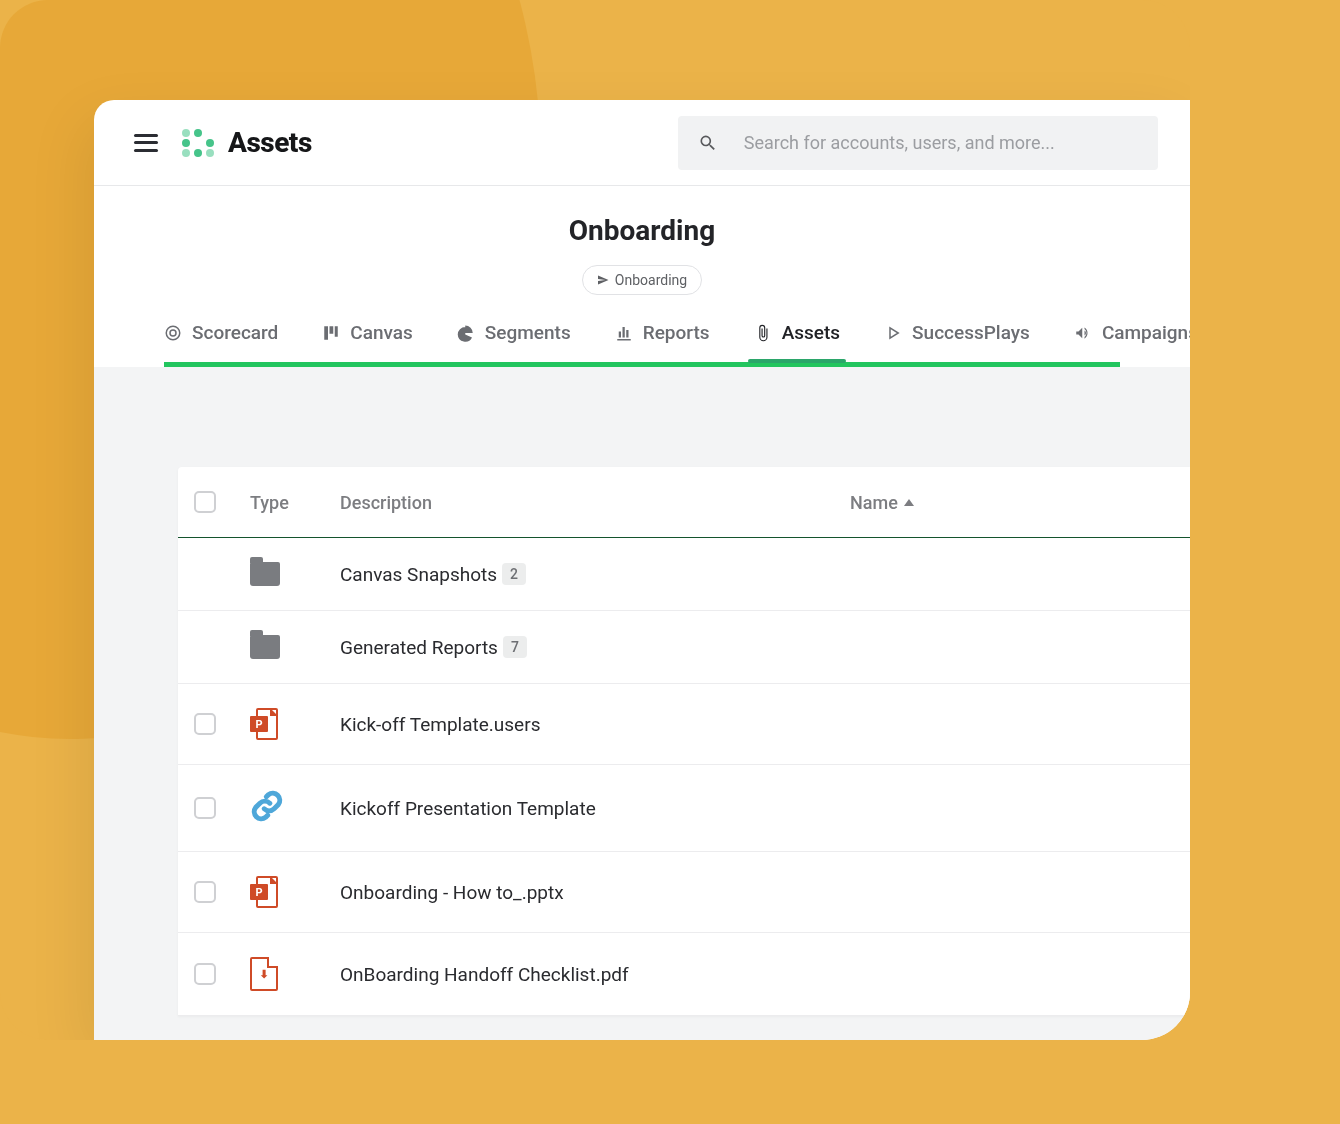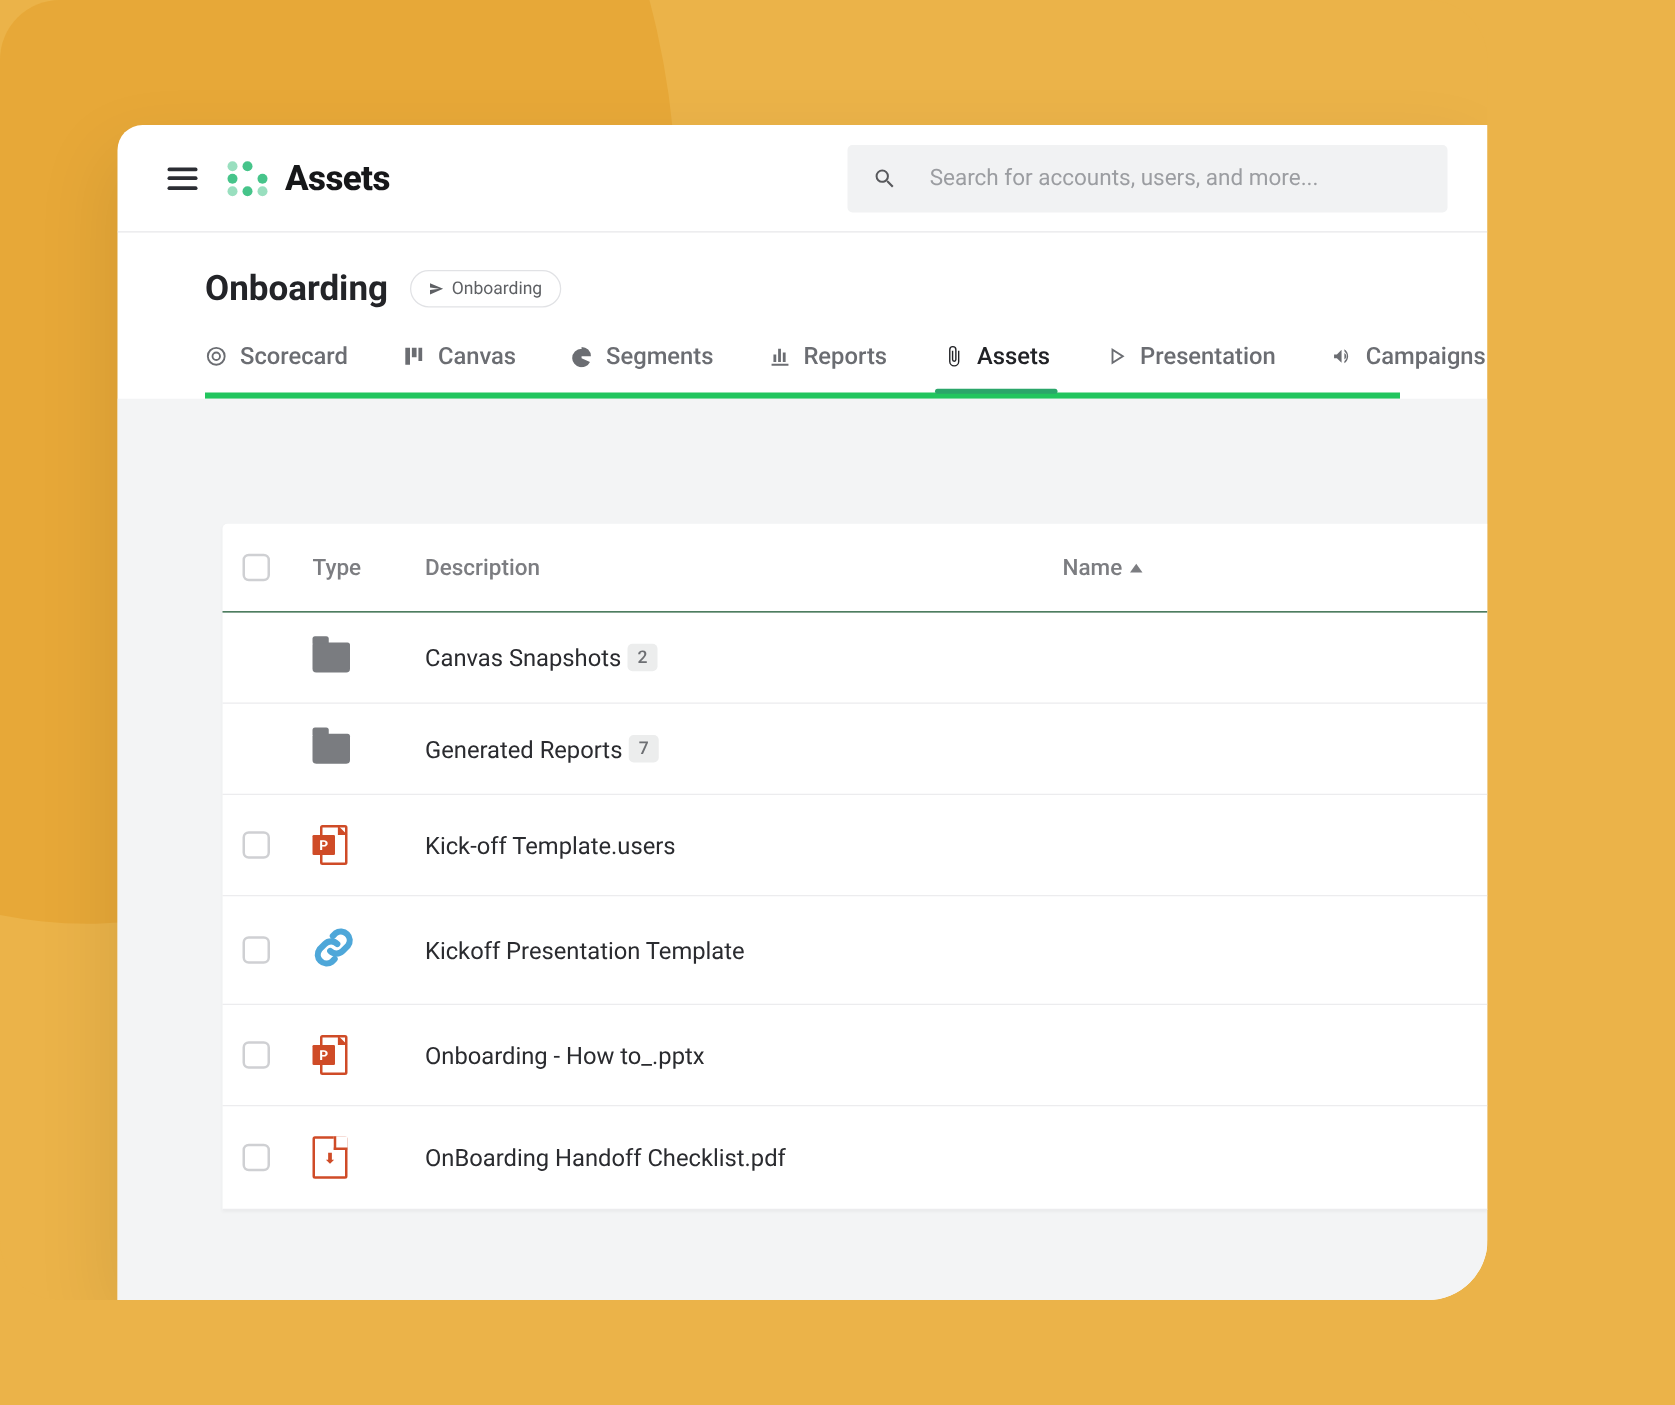--- a/index.html
+++ b/index.html
@@ -14,21 +14,21 @@
 .logo-mark { width:38px; height:28px; display:grid; grid-template-columns:repeat(3,10px); grid-template-rows:repeat(3,8px); gap:2px; }
 .logo-mark i { width:8px; height:8px; background:#46c48a; border-radius:50%; display:block; }
 .logo-mark i.faded { opacity:.55; }
 .logo-mark i.blank { background:transparent; }
 .logo-text { font-size:28px; font-weight:800; color:#161719; letter-spacing:-.5px; }
 .search-wrap { margin-left:auto; display:flex; align-items:center; background:#f1f2f3; border-radius:4px; height:54px; padding:0 20px; width:480px; gap:26px; }
 .search-wrap svg { width:22px; height:22px; fill:#58595c; }
 .search-input { border:none; background:transparent; font-size:18px; color:#8f9196; outline:none; width:100%; }
 .search-input::placeholder { color:#9b9da1; }
 .sub-header { padding:28px 70px 0 70px; }
-.title-row { display:flex; align-items:center; gap:18px; }
+.title-row { display:flex; align-items:center; gap:18px;flex-direction:column; }
 .page-title { font-size:28px; font-weight:700; color:#232428; }
 .chip { display:inline-flex; align-items:center; gap:6px; border:1px solid #e1e2e5; border-radius:20px; padding:6px 14px; font-size:14px; color:#5e6064; }
 .chip svg { width:12px; height:12px; fill:#5e6064; }
 .tabs { display:flex; gap:44px; margin-top:26px; border-bottom:5px solid #22c55e; }
 .tab { display:flex; align-items:center; gap:10px; color:#6b6d72; font-size:19px; padding:0 0 18px 0; cursor:pointer; position:relative; font-weight:500; }
 .tab.active { color:#212226; }
 .tab.active::after { content:""; position:absolute; left:-6px; right:-6px; bottom:-1px; height:4px; background:#2ba66a; border-radius:2px; }
 .tab svg { width:18px; height:18px; fill:#6b6d72; }
 .tab.active svg { fill:#212226; }
 .content-area { background:#f3f4f5; padding:100px 0 0 84px; height:calc(100% - 86px - 120px); }
@@ -127,21 +127,21 @@
         <div class="tab active">
           <svg viewBox="0 0 24 24">
               <path d="M16.5 6v11.5a4 4 0 01-8 0V5a2.5 2.5 0 015 0v10.5a1 1 0 01-2 0V6H10v9.5a2.5 2.5 0 005 0V5a4 4 0 00-8 0v12.5a5.5 5.5 0 0011 0V6h-1.5z"></path>
             </svg>
           <span>Assets</span>
         </div>
         <div class="tab">
           <svg viewBox="0 0 24 24">
               <path d="M8 5v14l11-7z" fill="none" stroke="#6b6d72" stroke-width="2"></path>
             </svg>
-          <span>Presentation</span>
+          <span>SuccessPlays</span>
         </div>
         <div class="tab">
           <svg viewBox="0 0 24 24">
               <path d="M3 10v4h3l5 5V5L6 10H3zm13 2a4 4 0 00-2-3.46v6.92A4 4 0 0016 12zM14 4.5v2.06A7 7 0 0114 17.44v2.06a9 9 0 000-15z"></path>
             </svg>
           <span>Campaigns</span>
         </div>
       </div>
     </div>
 

